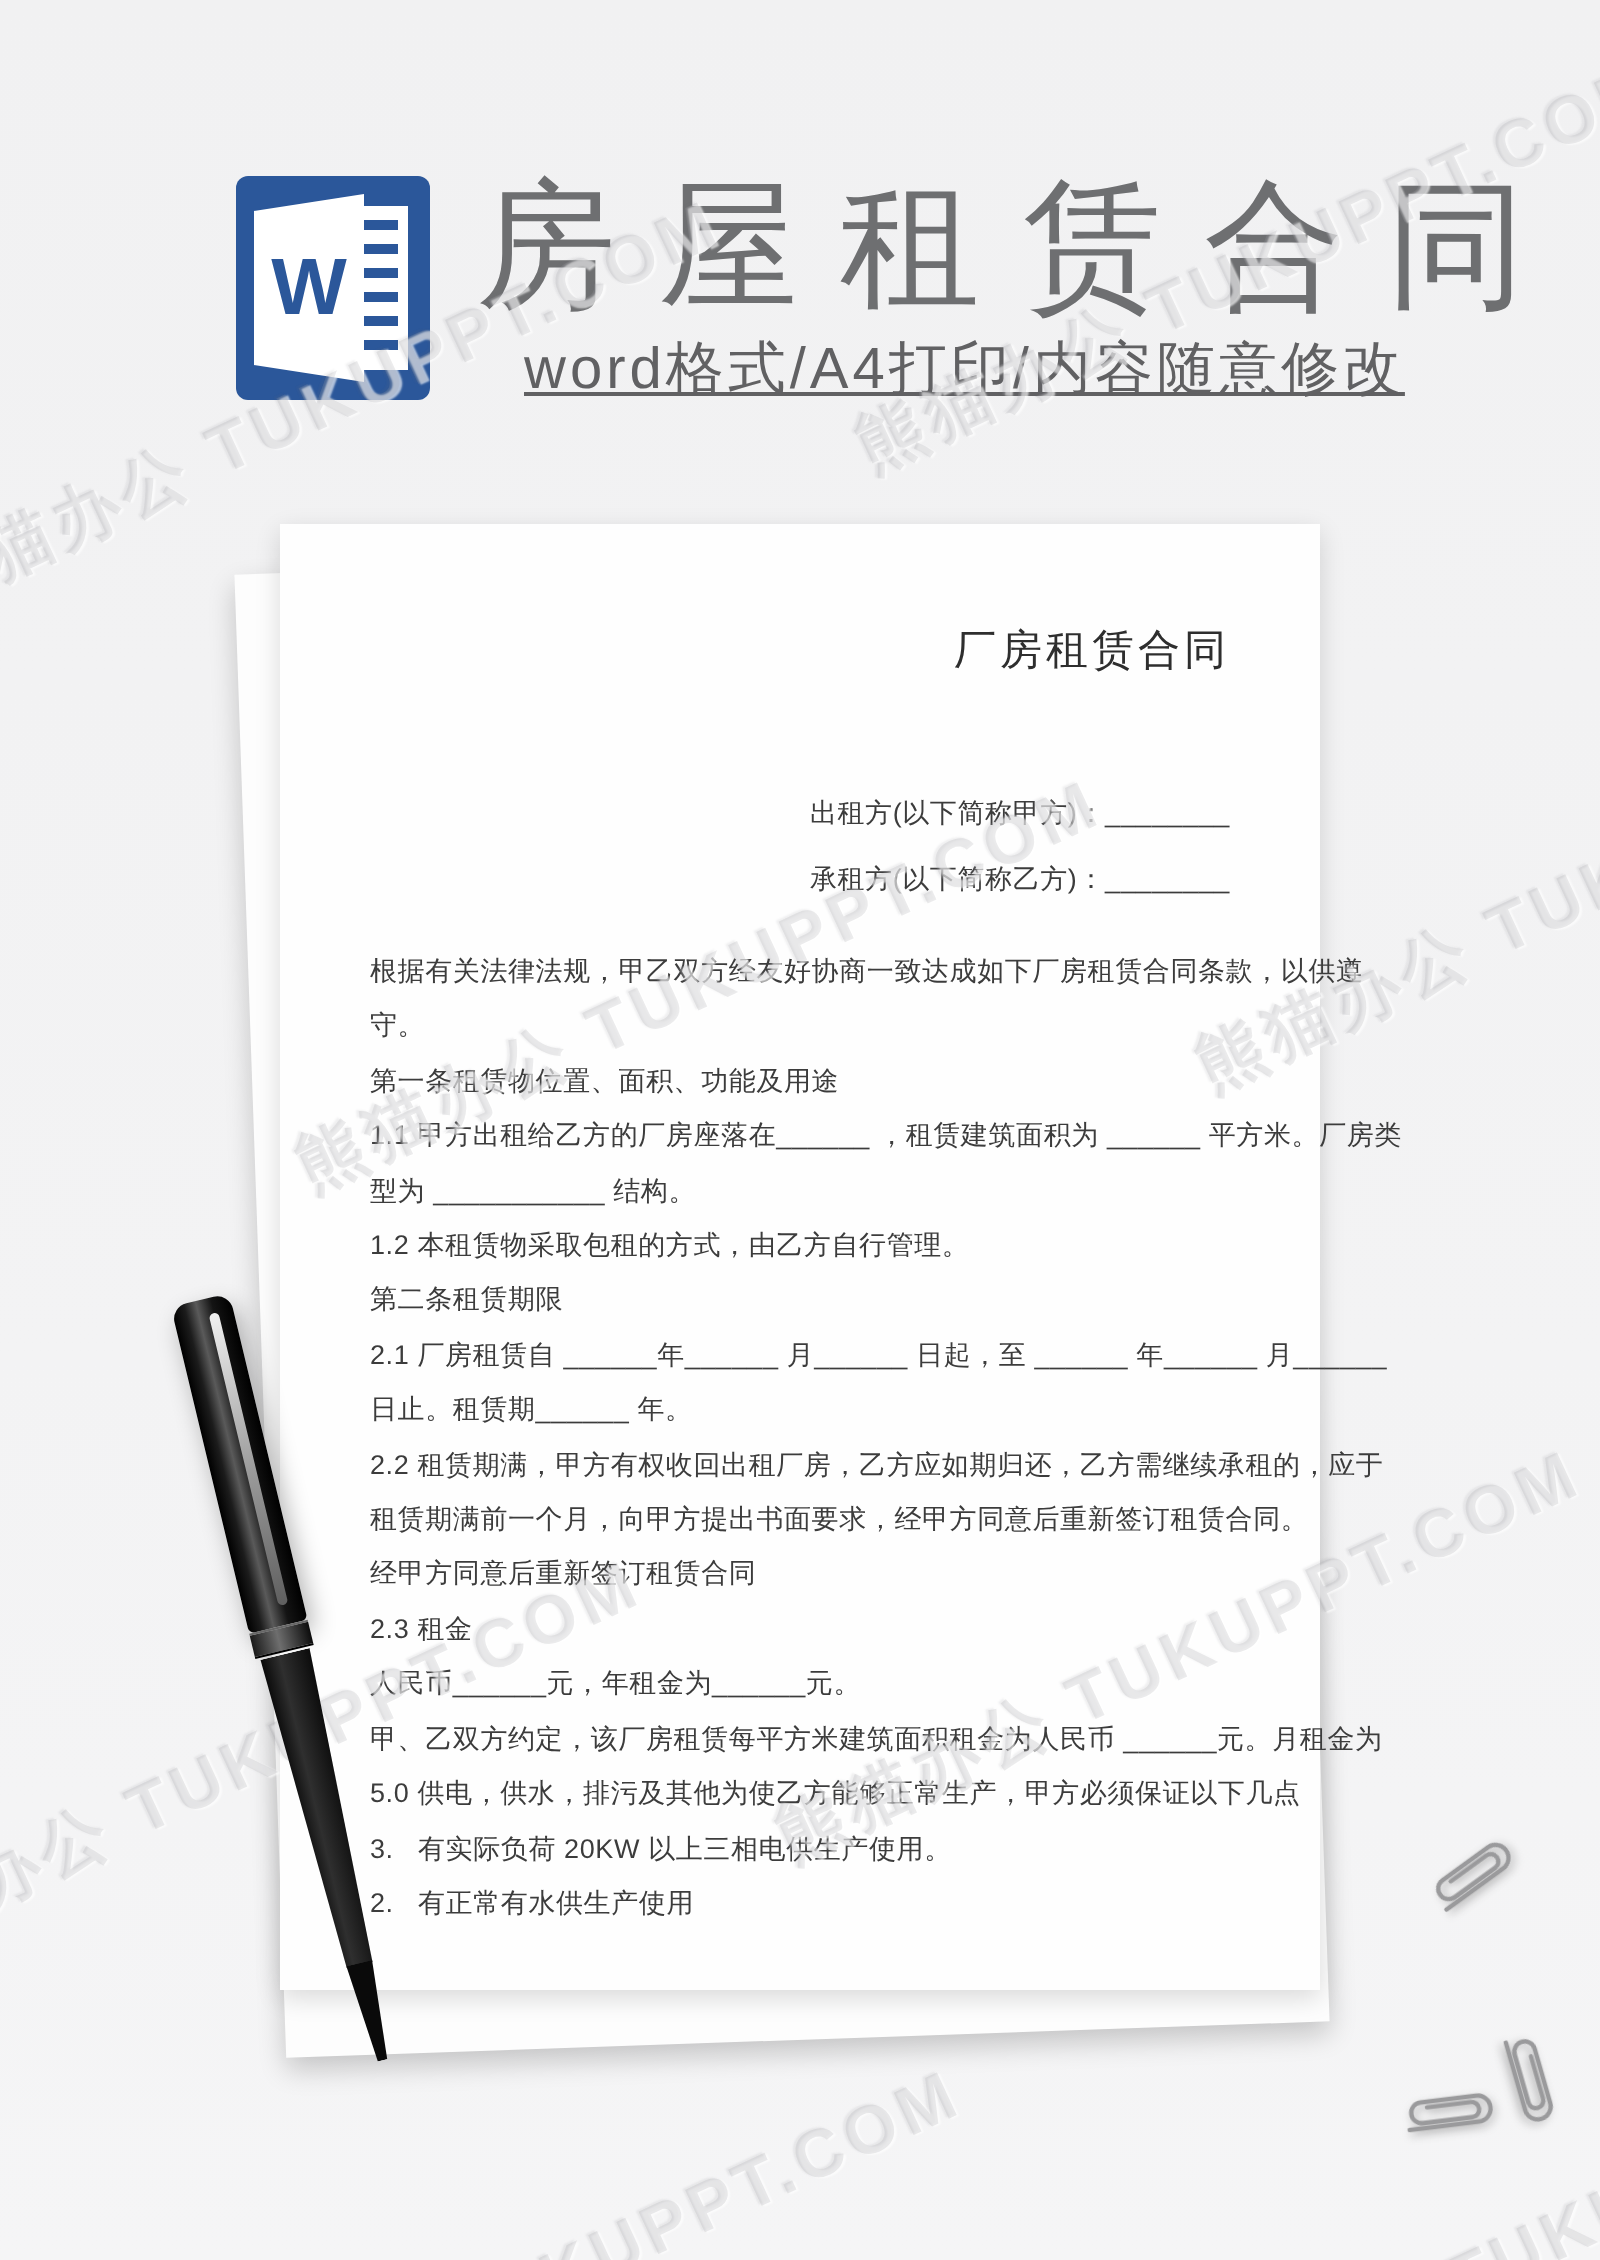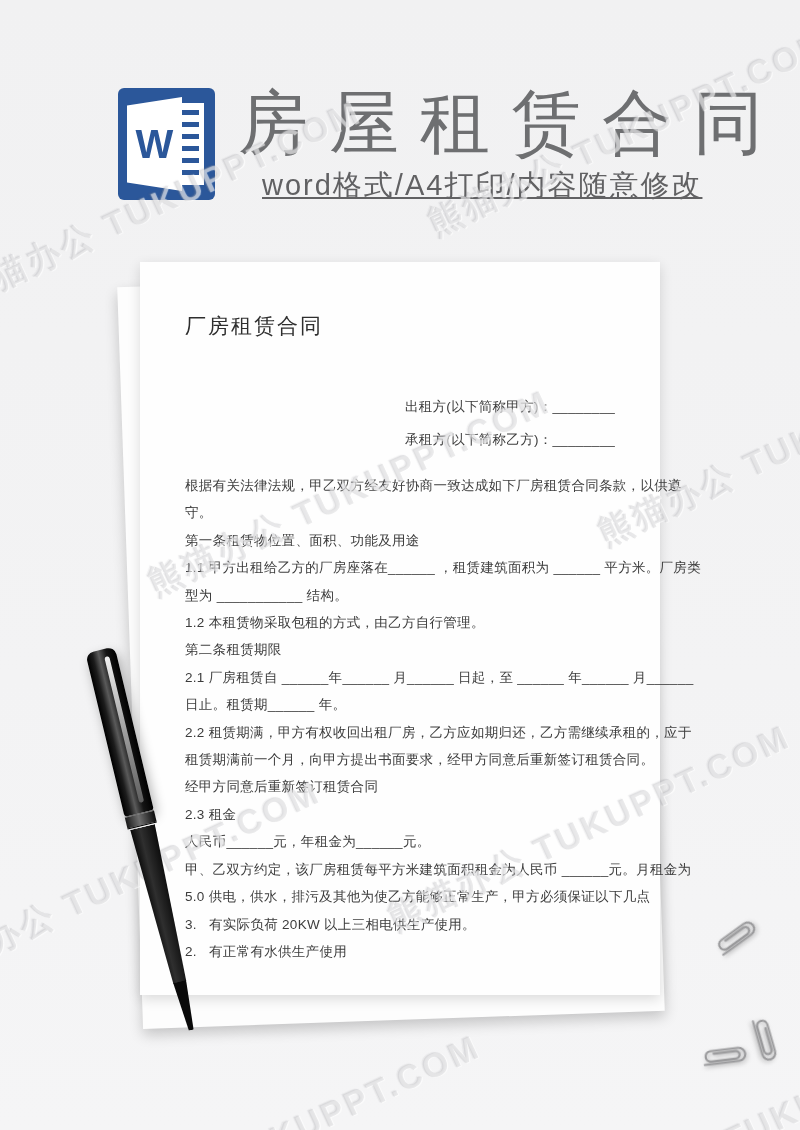--- a/index.html
+++ b/index.html
@@ -54,21 +54,21 @@
     z-index:8;
   }
   .sheet-front {
     position:absolute; left:140px; top:262px; width:520px; height:733px;
     background:#fefefe;
     box-shadow:0 4px 12px rgba(0,0,0,0.14);
     z-index:10;
   }
   .doc-content { padding:52px 45px 0 45px; color:#3c3c3c; }
   .doc-title {
-    text-align:left; font-size:21px; line-height:24px;
+    text-align:right; font-size:21px; line-height:24px;
     color:#2e2e2e; letter-spacing:2px;
   }
   .party-block { margin-top:52px;text-align:right; }
   .party-line {
     font-size:13.5px; line-height:33px; white-space:pre; letter-spacing:0.3px;
   }
   .body-block { margin-top:16px; }
   .doc-line {
     font-size:13.5px; line-height:27.4px; white-space:pre; letter-spacing:0.3px;
   }

